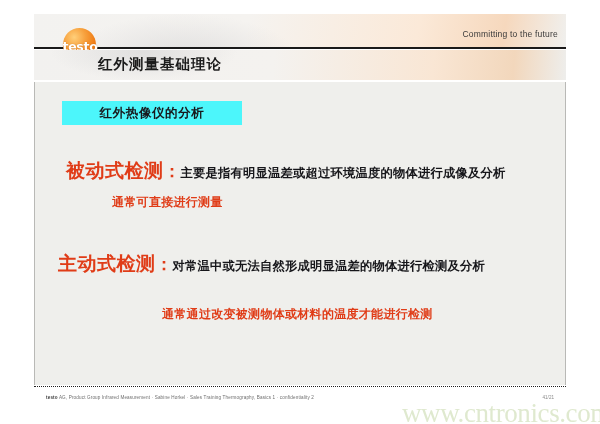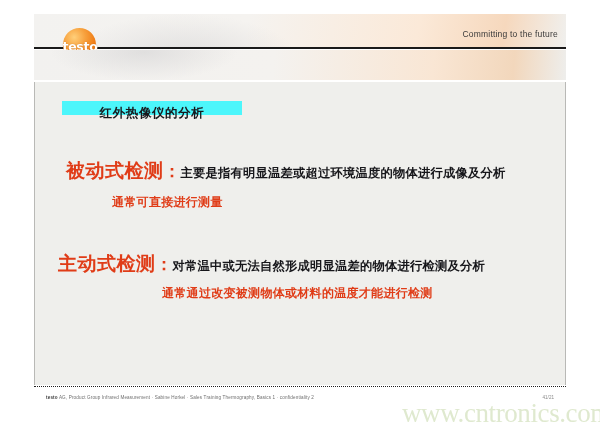--- a/index.html
+++ b/index.html
@@ -107,21 +107,21 @@
     border-left: 1px solid #b9b9b6;
     border-right: 1px solid #b9b9b6;
     box-sizing: border-box;
   }
 
   
   .subtitle-chip {
     position: absolute;
     left: 62px; top: 101px;
     width: 180px;
-    height: 14px;
+    height: 24px;
     background: #4cf6fb;
   }
   .subtitle-chip span {
     display: block;
     text-align: center;
     line-height: 24px;
     font-family: "DejaVu Serif", serif;
     font-size: 12.5px;
     font-weight: bold;
     color: #18181c;
@@ -161,21 +161,21 @@
     display: block;
     margin-top: 10px;
     font-family: "DejaVu Serif", serif;
     font-size: 12px;
     font-weight: bold;
     color: #e03c17;
     letter-spacing: 0.3px;
     white-space: nowrap;
   }
   .note-1 { margin-left: 46px; }
-  .note-2 { margin-left: 104px; margin-top: 8px; }
+  .note-2 { margin-left: 104px; margin-top: 29px; }
 
   
   .footer-dots {
     position: absolute;
     left: 34px; top: 386px;
     width: 532px;
     height: 0;
     border-top: 1.5px dotted #1e1e1e;
   }
   .footer-text {
@@ -216,20 +216,21 @@
   <div class="header"></div>
   <div class="header-rule"></div>
   <div class="tagline">Committing to the future</div>
 
   <div class="logo">
     <div class="logo-ball"></div>
     <div class="logo-word">testo</div>
   </div>
 
   <div class="title-band"></div>
+  <div class="slide-title">红外测量基础理论</div>
 
   <div class="panel"></div>
 
   <div class="subtitle-chip">
     <span>红外热像仪的分析</span>
   </div>
 
   <div class="block block-1">
     <div class="lead-row">
       <span class="lead">被动式检测</span><span class="lead-colon">：</span><span class="desc">主要是指有明显温差或超过环境温度的物体进行成像及分析</span>

